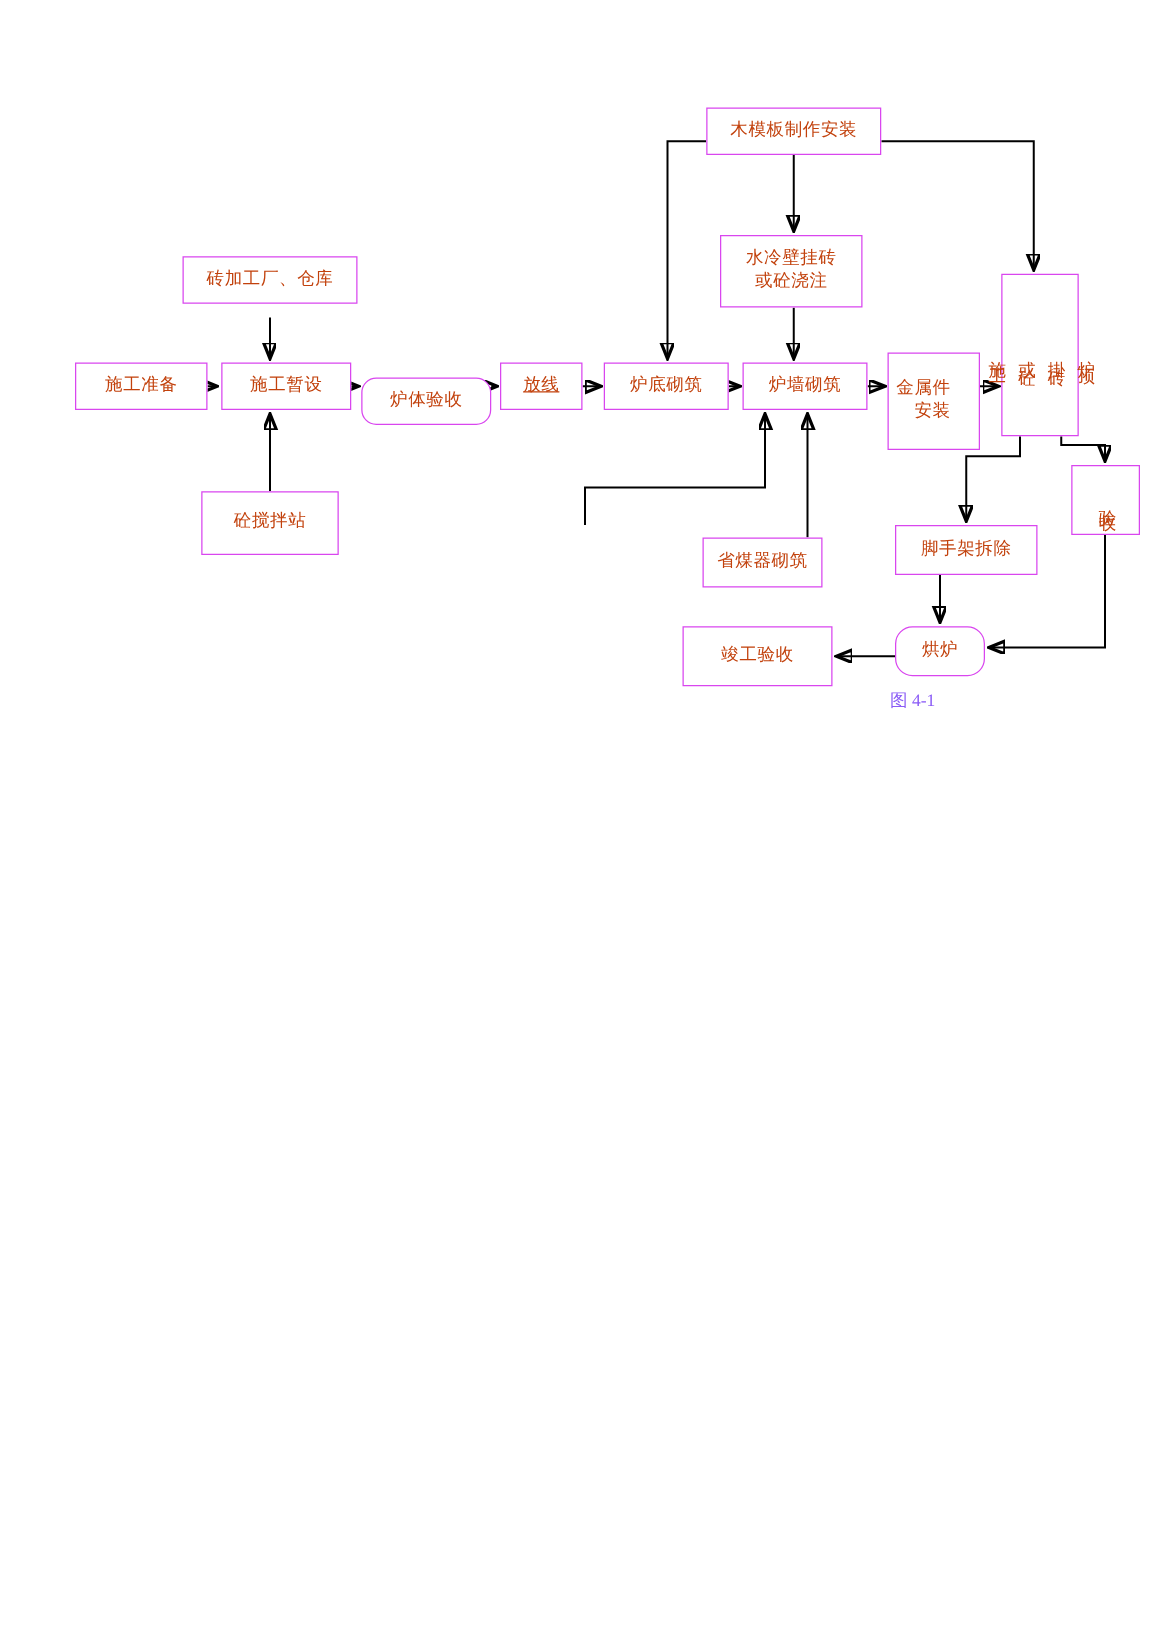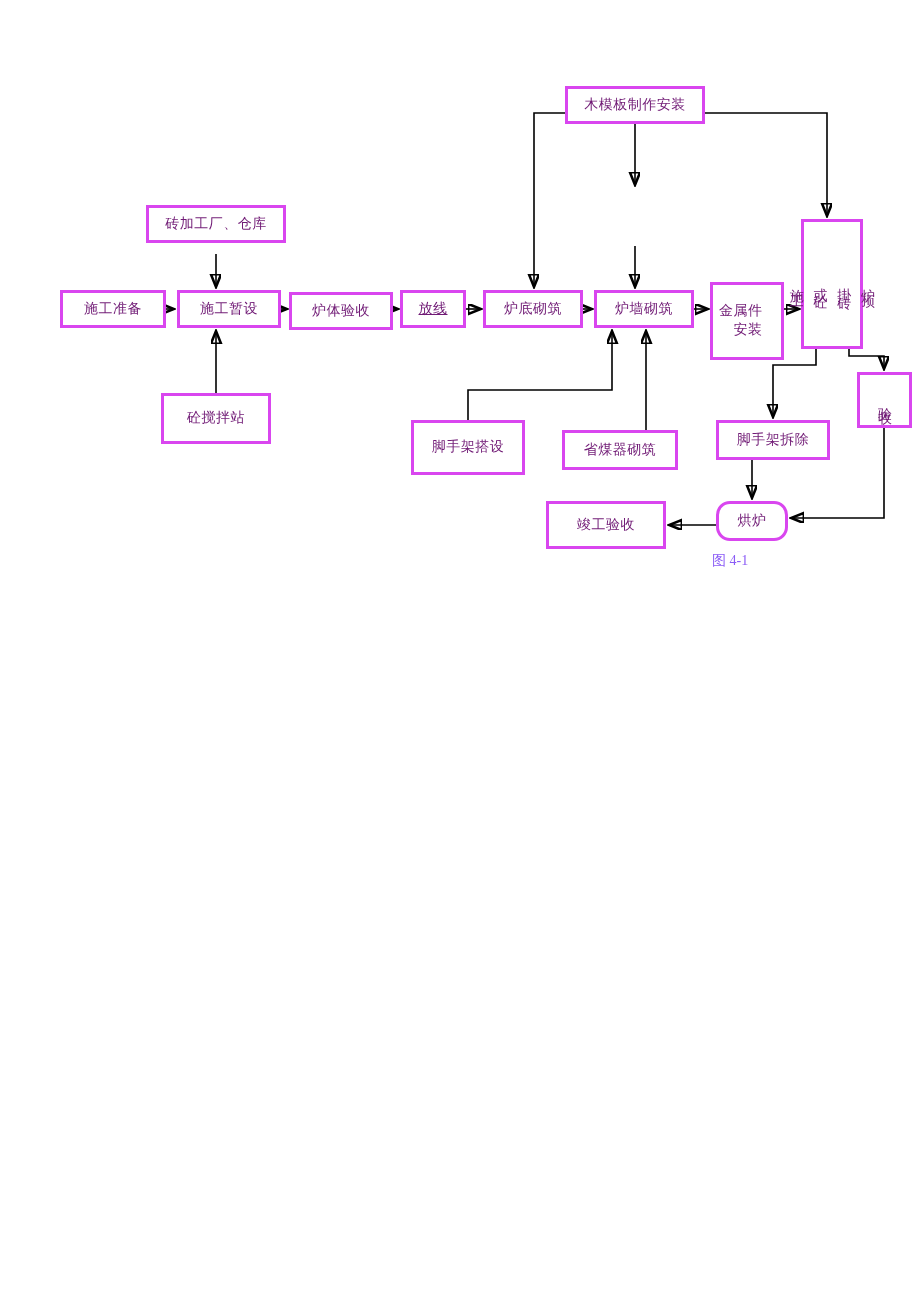--- a/index.html
+++ b/index.html
@@ -21,30 +21,30 @@
   #chart-layer {
     position: absolute;
     left: 0;
     top: 0;
     width: 920px;
     height: 1302px;
   }
   .node {
     position: absolute;
     box-sizing: border-box;
-    border: 3px solid #d946ef;
+    border: 1px solid #d946ef;
     background: #ffffff;
     display: flex;
     align-items: center;
     justify-content: center;
     text-align: center;
     font-family: "Liberation Serif", "DejaVu Serif", serif;
     font-size: 14px;
     line-height: 1.35;
-    color: #701a75;
+    color: #c2410c;
     letter-spacing: 0.5px;
     z-index: 5;
   }
   .node.align-left {
     justify-content: flex-start;
     text-align: right;
     padding-left: 6px;
   }
   .node-label {
     display: block;
@@ -133,21 +133,21 @@
     </svg>
 
     <div class="node" style="left:60px; top:290px; width:106px; height:38px;">
       <span class="node-label">施工准备</span>
     </div>
 
     <div class="node" style="left:177px; top:290px; width:104px; height:38px;">
       <span class="node-label">施工暂设</span>
     </div>
 
-    <div class="node" style="left:289px; top:292px; width:104px; height:38px;">
+    <div class="node" style="left:289px; top:302px; width:104px; height:38px;border-radius:12px;">
       <span class="node-label">炉体验收</span>
     </div>
 
     <div class="node" style="left:400px; top:290px; width:66px; height:38px;text-decoration:underline;">
       <span class="node-label">放线</span>
     </div>
 
     <div class="node" style="left:483px; top:290px; width:100px; height:38px;">
       <span class="node-label">炉底砌筑</span>
     </div>
@@ -173,26 +173,27 @@
     </div>
 
     <div class="node" style="left:161px; top:393px; width:110px; height:51px;">
       <span class="node-label">砼搅拌站</span>
     </div>
 
     <div class="node" style="left:565px; top:86px; width:140px; height:38px;">
       <span class="node-label">木模板制作安装</span>
     </div>
 
-
-    <div class="node" style="left:411px; top:420px; width:114px; height:55px; align-items:center;">
-      <span class="node-label">脚手架搭设</span>
-    </div>
-
-    <div class="node" style="left:562px; top:430px; width:116px; height:40px;">
+    <div class="node" style="left:576px; top:188px; width:114px; height:58px;">
+      <span class="node-label">水冷壁挂砖
+或砼浇注</span>
+    </div>
+
+
+    <div class="node" style="left:562px; top:430px; width:96px; height:40px;">
       <span class="node-label">省煤器砌筑</span>
     </div>
 
     <div class="node" style="left:716px; top:420px; width:114px; height:40px;">
       <span class="node-label">脚手架拆除</span>
     </div>
 
     <div class="node vertical" style="left:857px; top:372px; width:55px; height:56px; letter-spacing:4px;">
       <span class="node-label">验收</span>
     </div>

